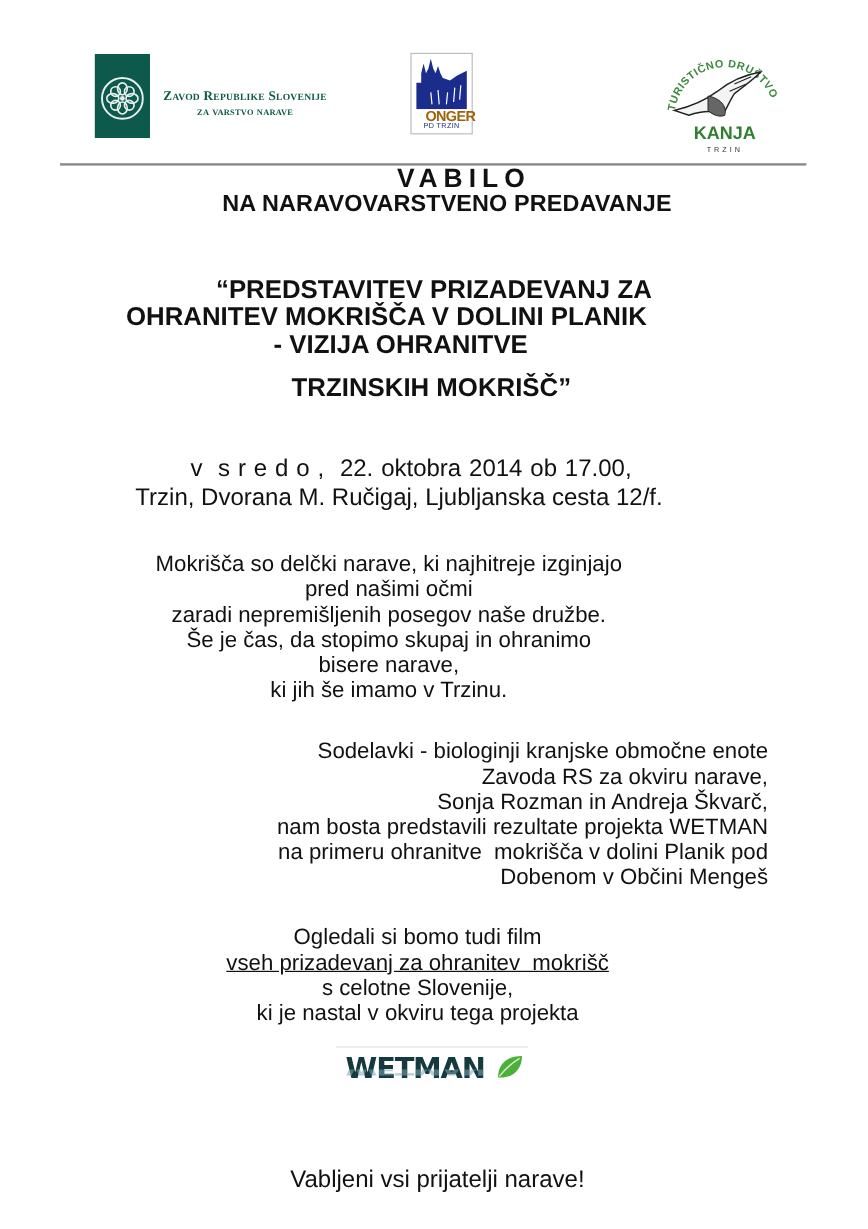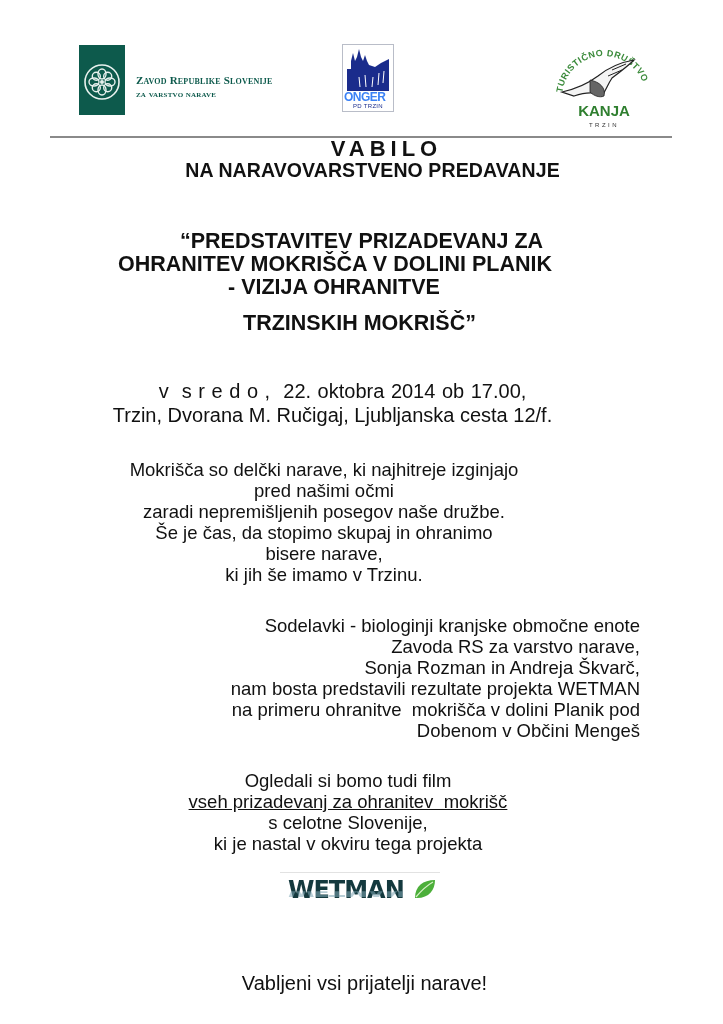--- a/index.html
+++ b/index.html
@@ -25,33 +25,34 @@
     .zrsvn-logo svg { position: absolute; left: 3px; top: 17px; }
     .zrsvn-text {
       left: 136px; top: 73px;
       font-family: "Liberation Serif", serif;
       font-size: 9.5px;
       line-height: 14px;
       color: #0d5a4c;
       font-weight: bold;
       letter-spacing: 0.2px;
       font-variant: small-caps;
+      text-align: center;
     }
     .zrsvn-text .l1 { font-size: 11px; }
 
     .onger-logo {
       left: 342px; top: 44px; width: 52px; height: 68px;
       border: 1px solid #b9bdc8;
       background: #ffffff;
       box-sizing: border-box;
     }
     .onger-logo svg { position: absolute; left: 2px; top: 2px; }
     .onger-word {
-      left: 344px; top: 90px; width: 52px; text-align: left;
-      font-size: 12px; font-weight: bold; color: #3b82f6; letter-spacing: -0.5px;
+      left: 344px; top: 90px; width: 52px; text-align: right;
+      font-size: 12px; font-weight: bold; color: #a16207; letter-spacing: -0.5px;
       font-family: "Liberation Sans", sans-serif;
     }
     .onger-sub {
       left: 342px; top: 103px; width: 52px; text-align: center;
       font-size: 6px; color: #1a2c8c; letter-spacing: 0.3px;
     }
 
     .kanja-logo { left: 550px; top: 40px; width: 105px; height: 90px; }
 
     
@@ -70,21 +71,21 @@
       left: 0; top: 159px; width: 723px; text-align: center;
       font-weight: bold; font-size: 19.5px; letter-spacing: 0.1px;
       padding-left: 22px; box-sizing: border-box;
     }
     .lecture-title {
       left: 0; top: 230px; width: 723px;
       font-weight: bold; font-size: 21.5px; line-height: 22.5px;
     }
     .lecture-title div { position: absolute; white-space: nowrap; }
     .lt1 { left: 180px; top: 0; }
-    .lt2 { left: 118px; top: 23px; }
+    .lt2 { left: 105px; top: 23px; }
     .lt3 { left: 228px; top: 46px; }
     .lt4 { left: 243px; top: 82px; }
 
     
     .block {
       left: 0; width: 640px; text-align: center;
       font-size: 18.5px; line-height: 21px;
     }
     .when {
       top: 380px; font-size: 20px; line-height: 23.5px;
@@ -191,21 +192,21 @@
   <div>Mokrišča so delčki narave, ki najhitreje izginjajo</div>
   <div>pred našimi očmi</div>
   <div>zaradi nepremišljenih posegov naše družbe.</div>
   <div>Še je čas, da stopimo skupaj in ohranimo</div>
   <div>bisere narave,</div>
   <div>ki jih še imamo v Trzinu.</div>
 </div>
 
 <div class="abs block para2">
   <div>Sodelavki - biologinji kranjske območne enote</div>
-  <div>Zavoda RS za varstvo narave,</div>
+  <div>Zavoda RS za okviru narave,</div>
   <div>Sonja Rozman in Andreja Škvarč,</div>
   <div>nam bosta predstavili rezultate projekta WETMAN</div>
   <div style="white-space:pre;">na primeru ohranitve  mokrišča v dolini Planik pod</div>
   <div>Dobenom v Občini Mengeš</div>
 </div>
 
 <div class="abs block para3">
   <div>Ogledali si bomo tudi film</div>
   <div style="white-space:pre;text-decoration:underline;">vseh prizadevanj za ohranitev  mokrišč</div>
   <div>s celotne Slovenije,</div>

